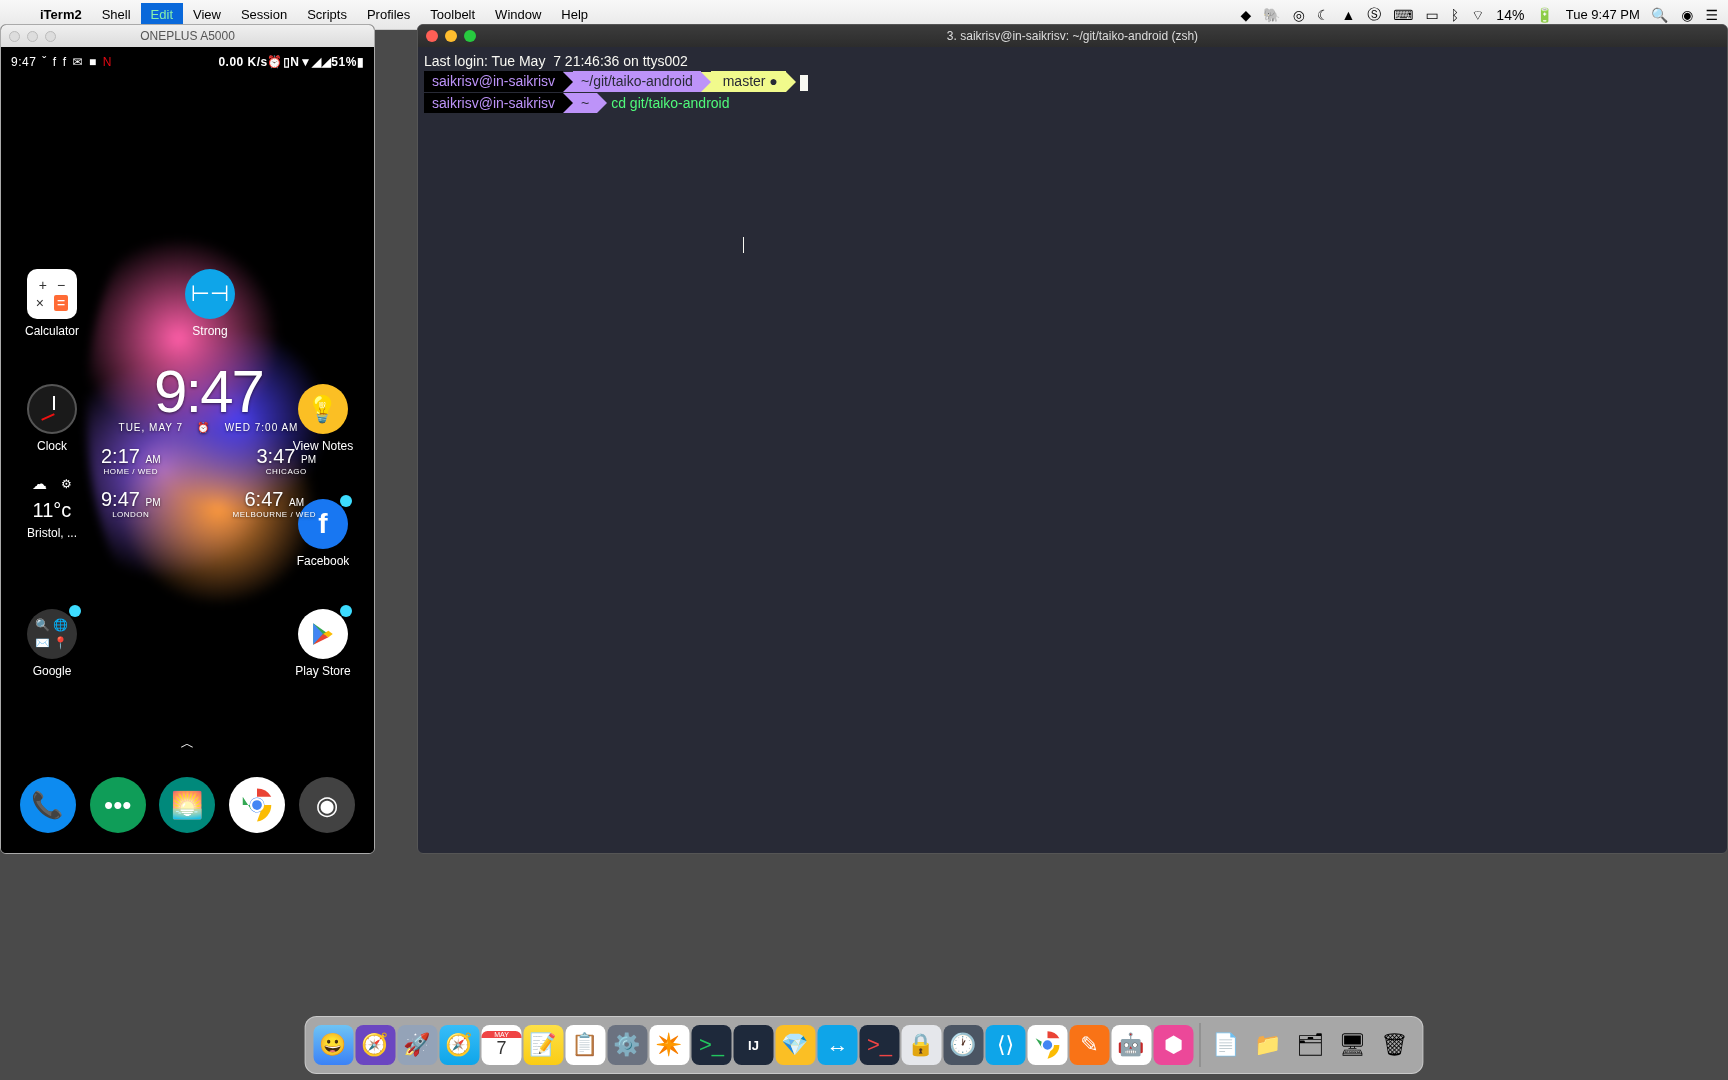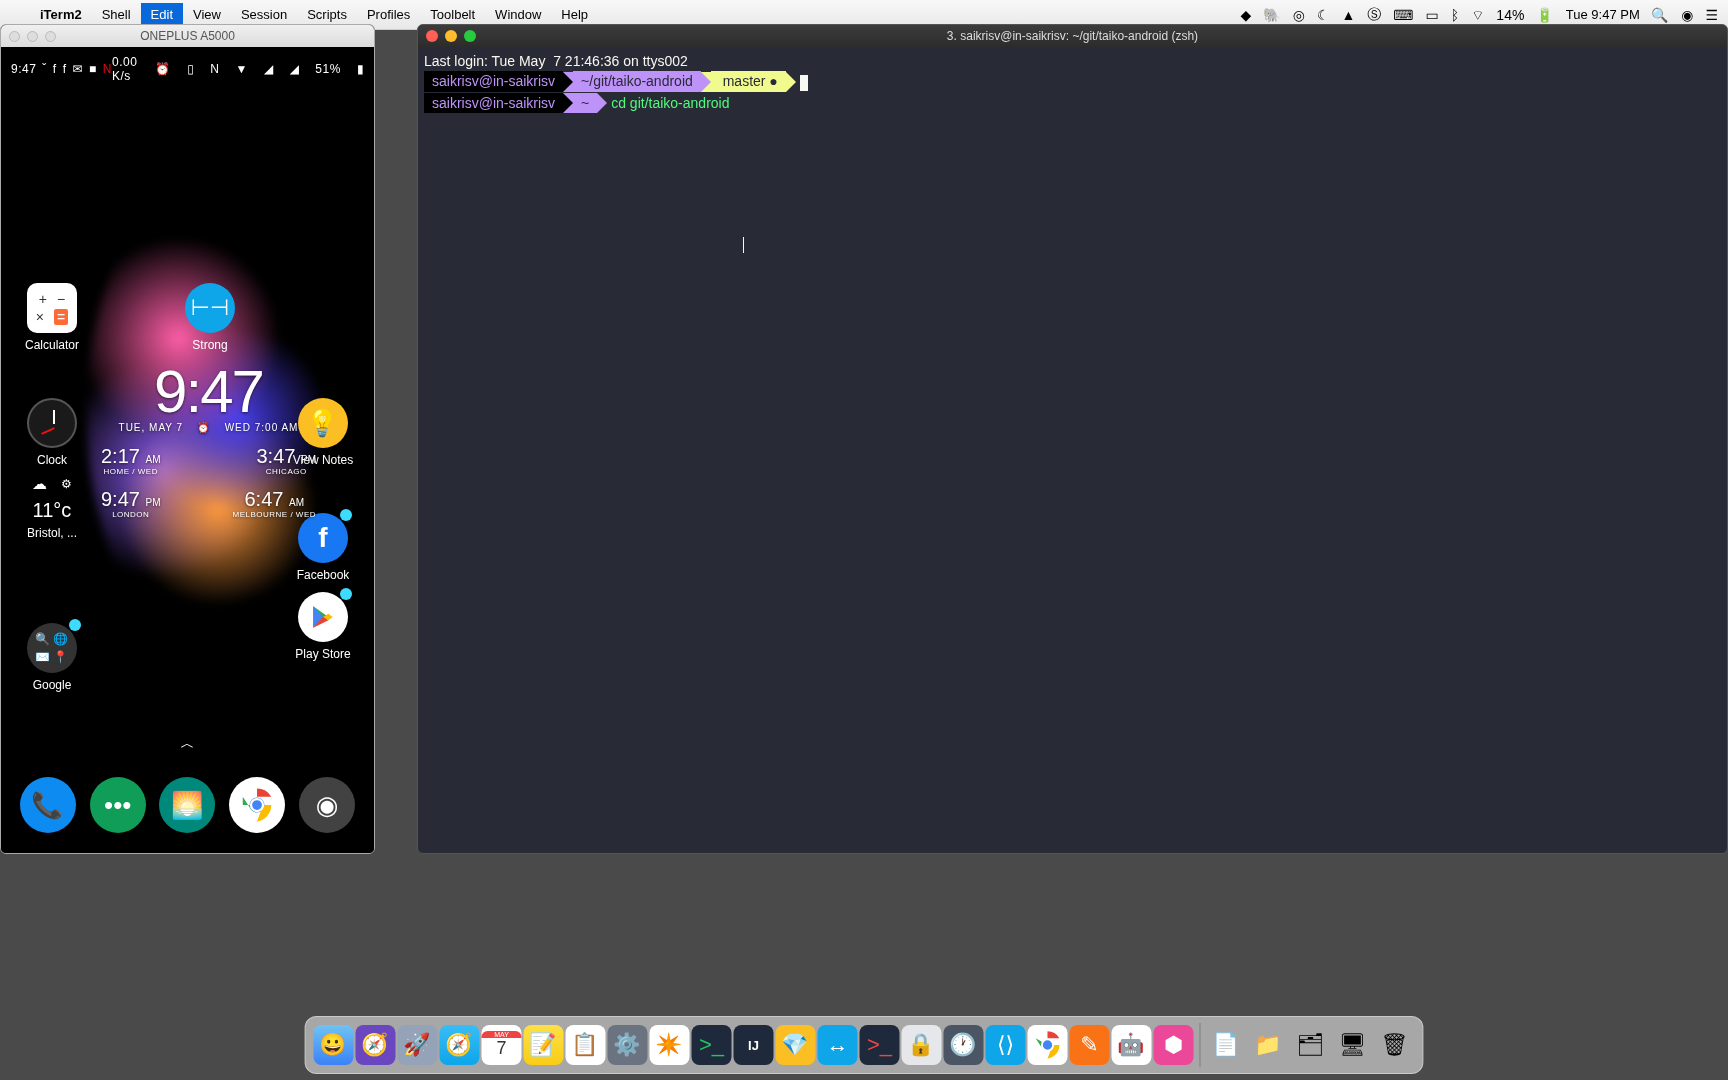--- a/index.html
+++ b/index.html
@@ -4,36 +4,36 @@
 <style>
 * { margin: 0; padding: 0; box-sizing: border-box; font-family: -apple-system, BlinkMacSystemFont, "Helvetica Neue", sans-serif; }
 body { width: 1728px; height: 1080px; background: #4a4a4a; overflow: hidden; position: relative; }
 
 
 .menubar { height: 30px; background: linear-gradient(#f8f8f8, #e8e8e8); display: flex; align-items: center; font-size: 13px; padding: 0 10px; border-bottom: 1px solid #ccc; }
 .menubar .left { display: flex; align-items: center; gap: 0; }
 .menubar .left .apple { font-size: 15px; padding: 0 10px; }
 .menubar .left .item { padding: 0 10px; cursor: default; line-height: 24px; }
 .menubar .left .item.bold { font-weight: 600; }
-.menubar .left .item.active { background: #0968da; color: #ffffff; }
+.menubar .left .item.active { background: #0968da; color: #86efac; }
 .menubar .right { margin-left: auto; display: flex; align-items: center; gap: 12px; font-size: 13px; }
 .menubar .right .tray { font-size: 14px; }
 .menubar .right .clock { font-size: 13px; }
 
 
 .emulator { position: absolute; top: 24px; left: 0; width: 375px; height: 830px; background: #000; border: 1px solid #aaa; border-radius: 6px; overflow: hidden; }
 .emulator .titlebar { height: 22px; background: linear-gradient(#f0f0f0, #dcdcdc); display: flex; align-items: center; justify-content: center; font-size: 12px; color: #555; position: relative; }
 .emulator .titlebar .traffic { position: absolute; left: 8px; display: flex; gap: 7px; }
 .emulator .titlebar .traffic span { width: 11px; height: 11px; border-radius: 50%; background: #ddd; border: 1px solid #bbb; }
 .emulator .screen { position: relative; height: calc(100% - 22px); background: #000; color: #fff; overflow: hidden; }
 
 
 .android-status { display: flex; align-items: center; padding: 8px 10px 0; font-size: 12px; letter-spacing: .5px; }
 .android-status .left { display: flex; gap: 6px; align-items: center; }
-.android-status .right { margin-left: auto; display: flex; gap: 16px; align-items: center; }
+.android-status .right { margin-left: auto; display: flex; gap: 0; align-items: center; font-weight: bold; }
 
 
 .wallpaper { position: absolute; inset: 0; z-index: 0; }
 .swirl { position: absolute; top: 160px; left: 85px; width: 250px; height: 430px; background:
   radial-gradient(circle at 40% 30%, #ff5ea8 0%, transparent 30%),
   radial-gradient(circle at 60% 50%, #4a3ff0 0%, transparent 35%),
   radial-gradient(circle at 50% 70%, #ff9a3c 0%, transparent 30%),
   radial-gradient(circle at 30% 60%, #8b5cf6 0%, transparent 35%);
   filter: blur(4px);
   border-radius: 50% 40% 50% 40% / 60% 50% 60% 50%;
@@ -216,21 +216,21 @@
       <div class="app-icon" style="top:540px;left:12px">
         <div class="ic" style="background:rgba(60,60,60,.85);display:grid;grid-template-columns:1fr 1fr;gap:2px;padding:8px">
           <span style="font-size:12px">🔍</span>
             <span style="font-size:12px">🌐</span>
           <span style="font-size:12px">✉️</span>
             <span style="font-size:12px">📍</span>
         </div>
         <div class="badge"></div>
         <span class="lbl">Google</span>
       </div>
-      <div class="app-icon" style="top:509px;right:12px">
+      <div class="app-icon" style="top:540px;right:12px">
         <div class="ic" style="background:#fff">
           <svg width="26" height="26" viewBox="0 0 24 24">
               <path d="M3 2l14 10L3 22z" fill="#34a853"></path>
               <path d="M3 2l9 10-9 10z" fill="#4285f4"></path>
               <path d="M12 12l5-3 4 3-4 3z" fill="#fbbc04"></path>
               <path d="M12 12l5 3-14 7z" fill="#ea4335"></path>
             </svg>
         </div>
         <div class="badge"></div>
         <span class="lbl">Play Store</span>

